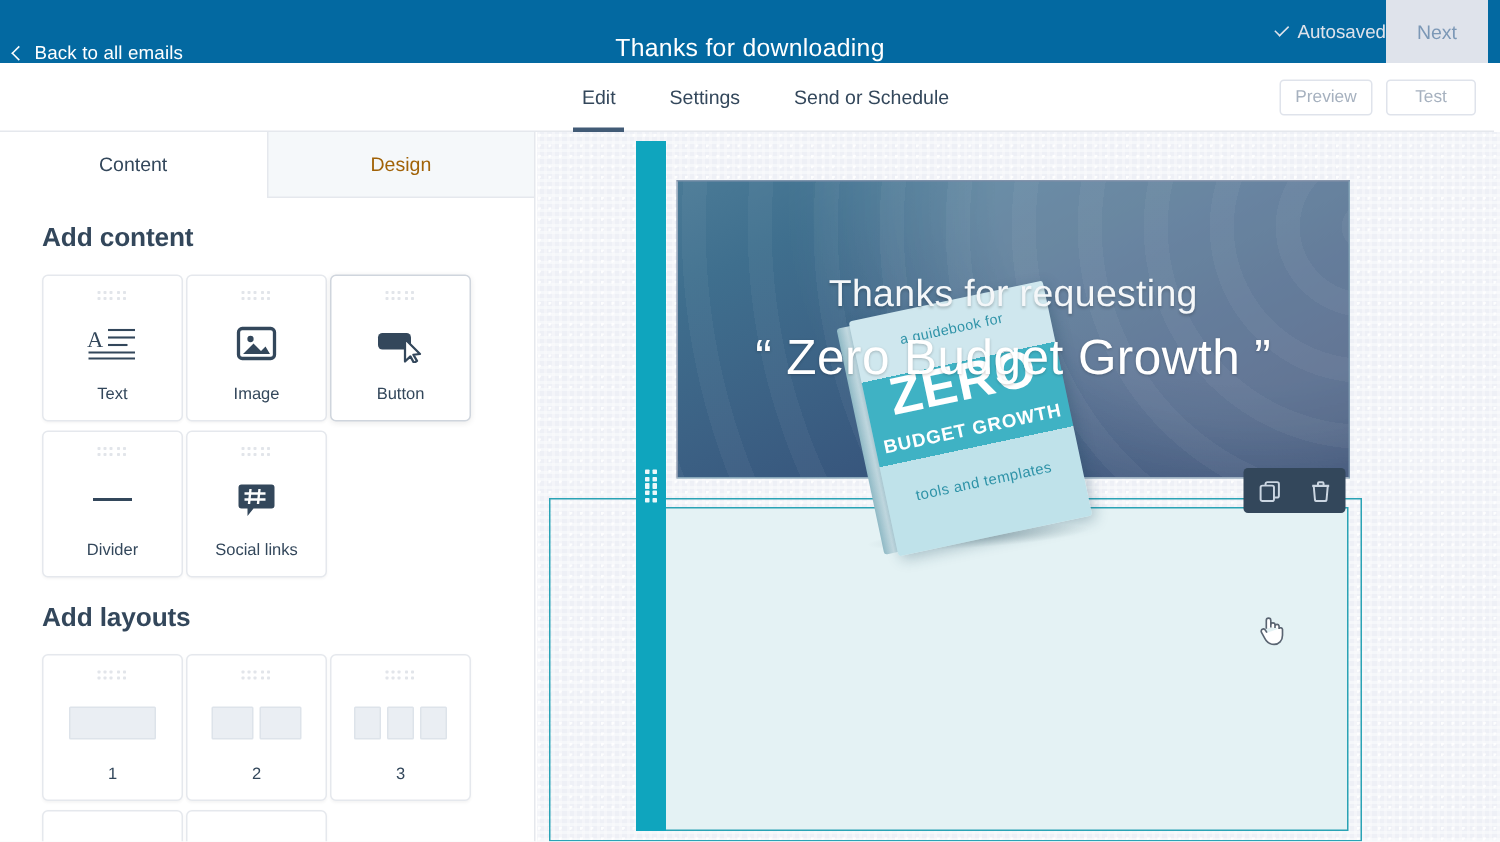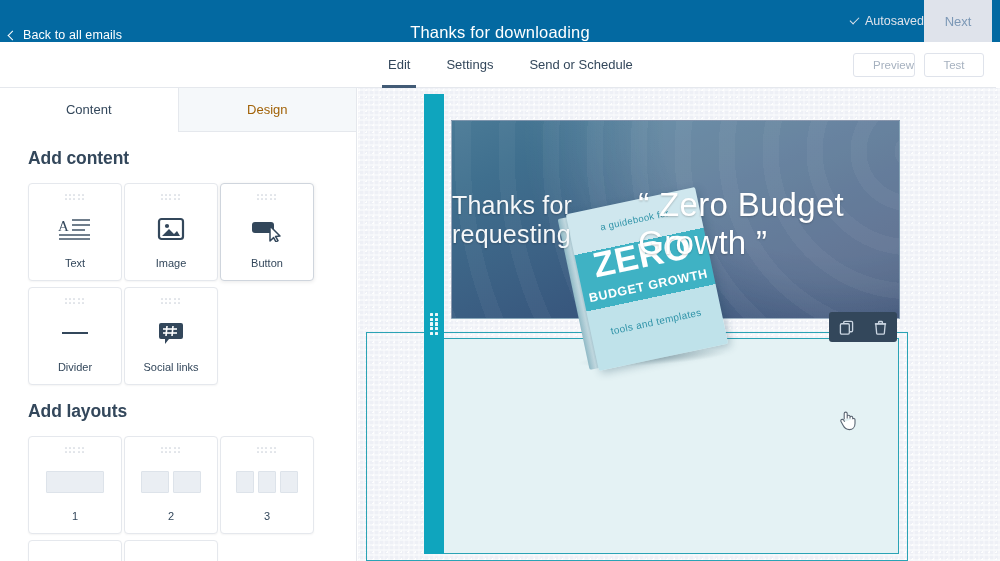--- a/index.html
+++ b/index.html
@@ -70,21 +70,21 @@
   }
   .tabbar-right {
     position: absolute; right: 12px; top: 0; height: 46px;
     display: flex; align-items: center; gap: 9px;
   }
   .ghost-btn {
     background: #fff; color: #a6b1bf; font-size: 11.5px;
     border: 1px solid #dfe3eb; border-radius: 3px;
     width: 60px; height: 24px; cursor: pointer;
   }
-  .ghost-btn.wide { width: 62px; text-align: right; }
+  .ghost-btn.wide { width: 62px; }
 
   
   .leftpanel {
     position: absolute; top: 88px; left: 0; width: 357px; height: 473px;
     background: #ffffff; border-right: 1px solid #e5e8ed; overflow: hidden;
   }
   .lp-tabs { display: flex; height: 44px; }
   .lp-tab {
     flex: 1; display: flex; align-items: center; justify-content: center;
     font-size: 13px; cursor: pointer;
@@ -154,21 +154,21 @@
   }
 
   
   .banner {
     position: absolute; left: 93px; top: 32px; width: 449px; height: 199px;
     background:
       radial-gradient(ellipse 520px 420px at 88% 8%, rgba(255,255,255,.14) 0 35%, rgba(255,255,255,0) 62%),
       radial-gradient(ellipse 420px 330px at 85% 2%, rgba(255,255,255,.10) 0 40%, rgba(255,255,255,0) 70%),
       linear-gradient(155deg, #4a7a96 0%, #3f6f8e 18%, #3c6285 42%, #36527a 70%, #2f466d 100%);
     border: 1px solid rgba(255,255,255,.35);
-    display: flex; align-items: center;
+    display: flex; flex-direction: column; align-items: center;
     justify-content: center; overflow: hidden;
   }
   .banner::after {
     content: ""; position: absolute; left: -40%; top: -120%;
     width: 190%; height: 260%;
     background:
       repeating-radial-gradient(circle at 75% 52%,
         rgba(255,255,255,.040) 0 16px,
         rgba(255,255,255,0) 16px 44px);
     pointer-events: none;

